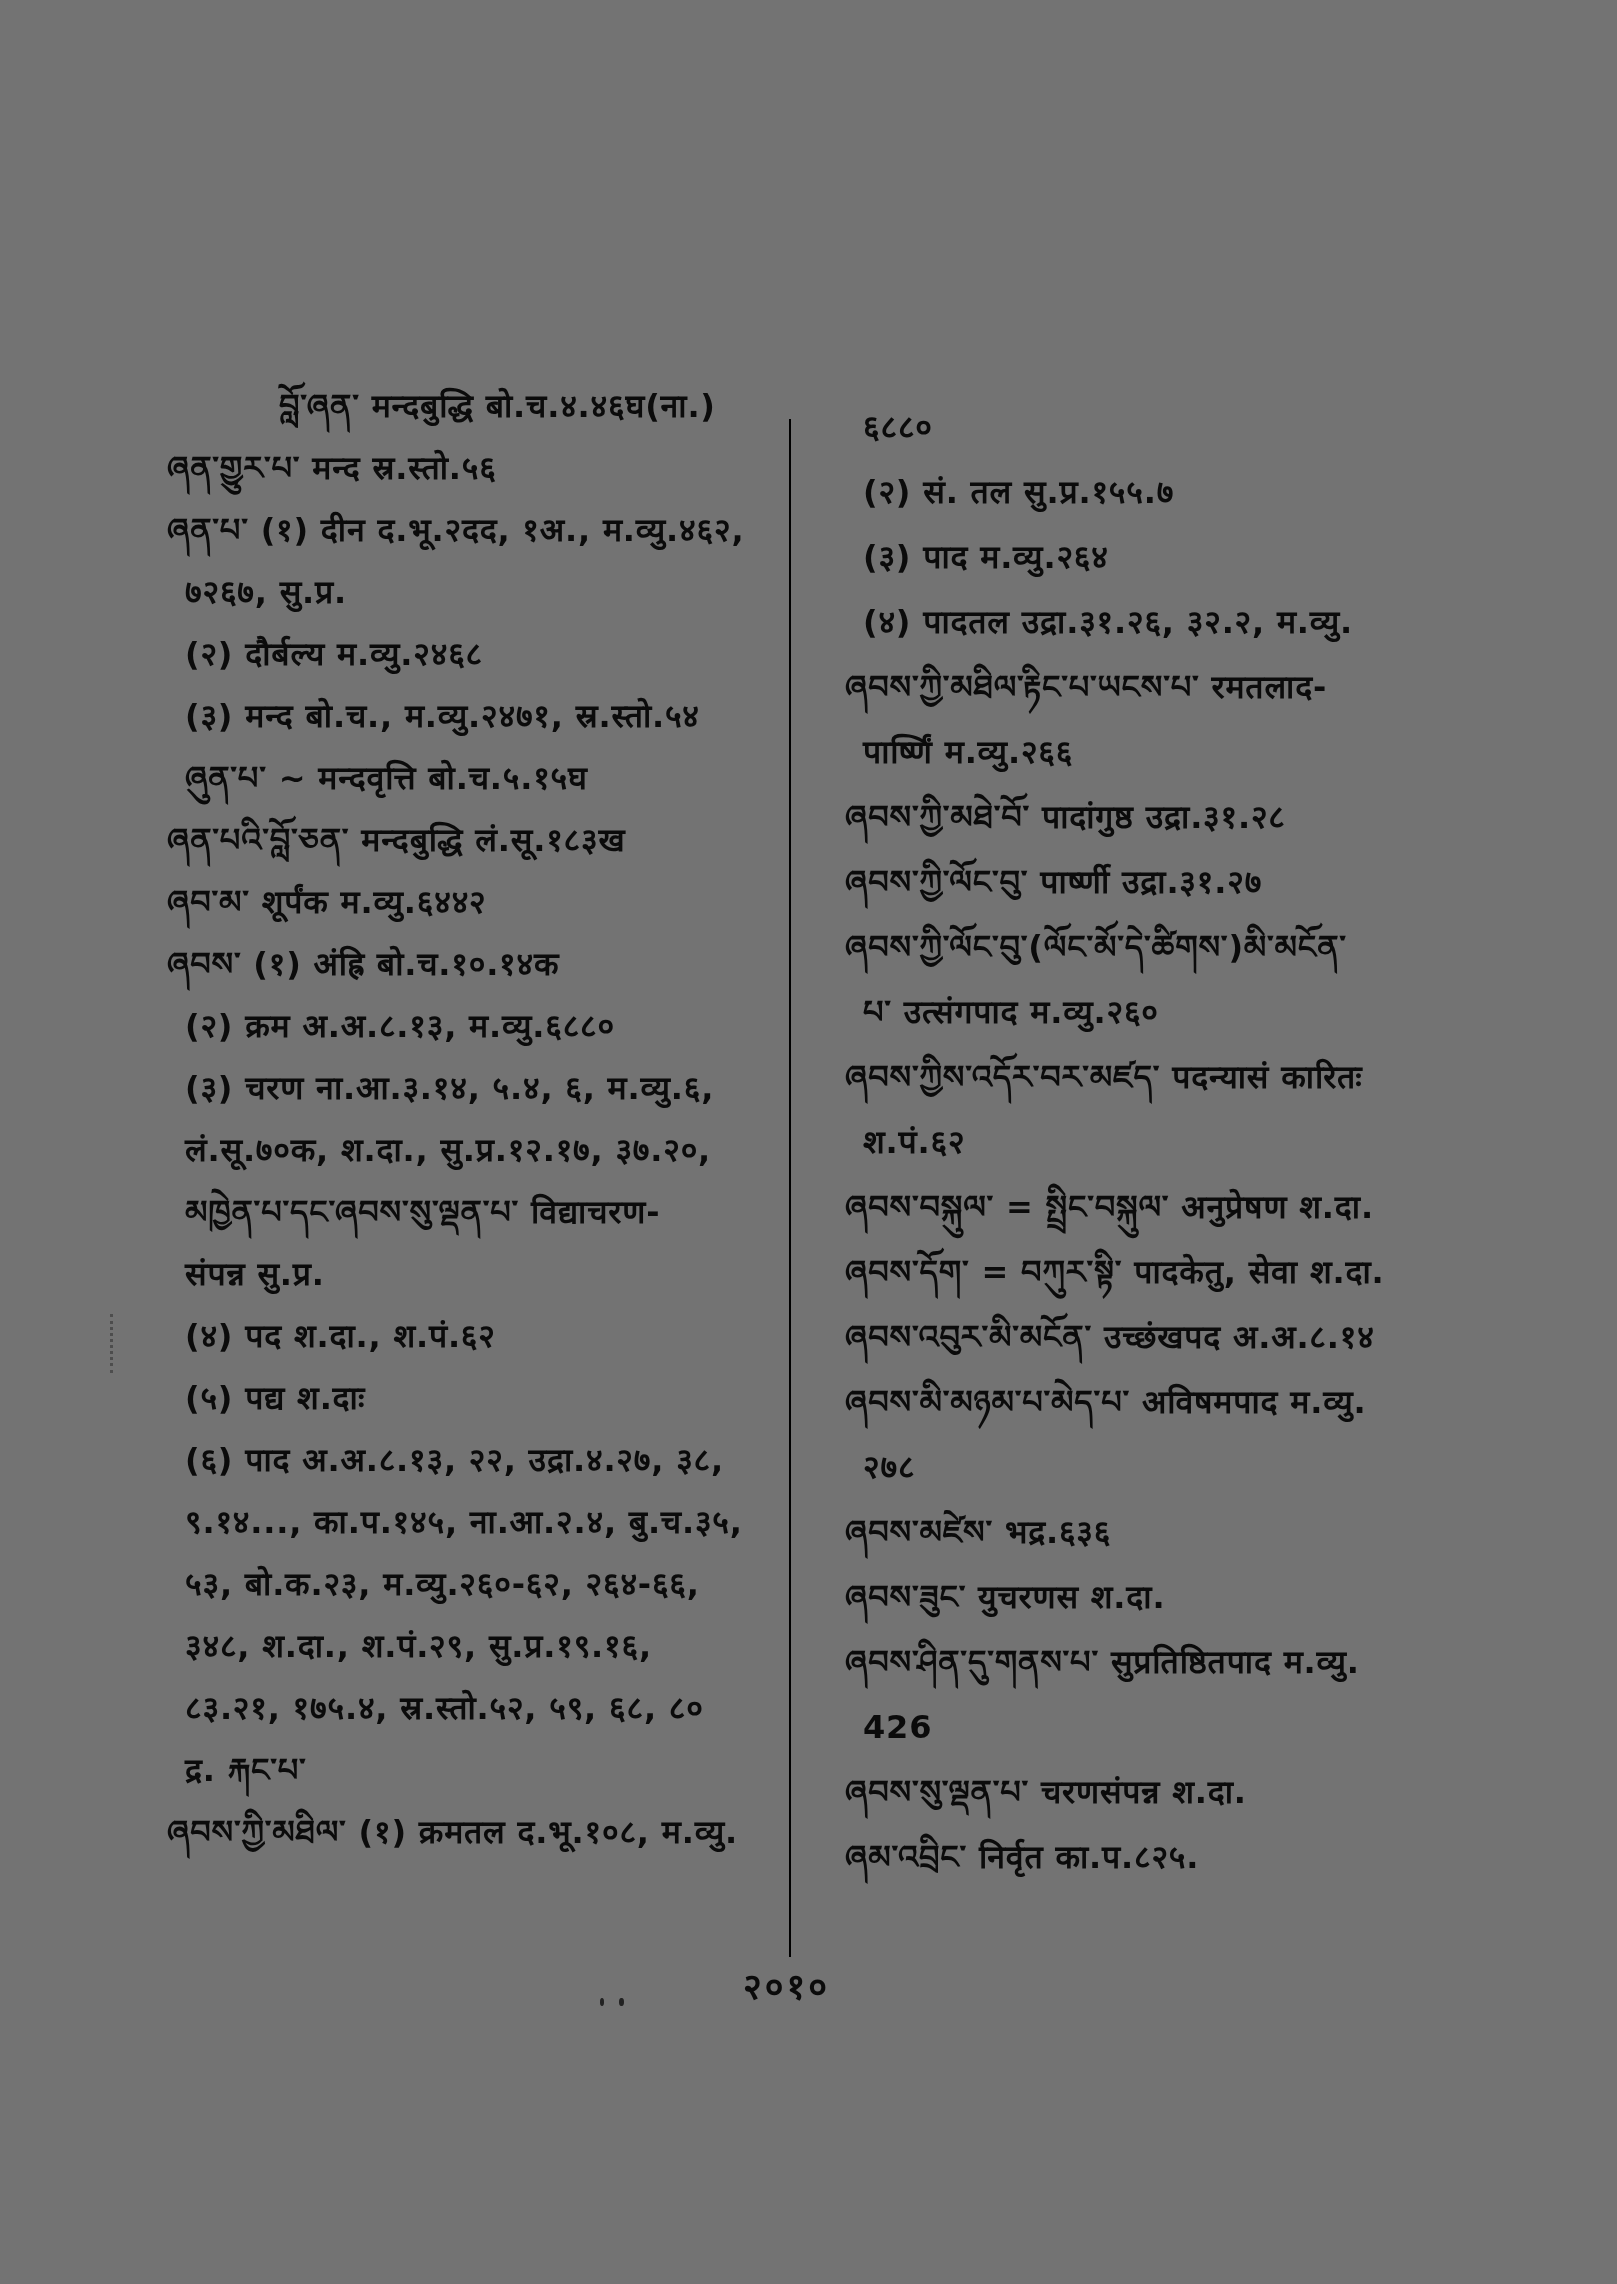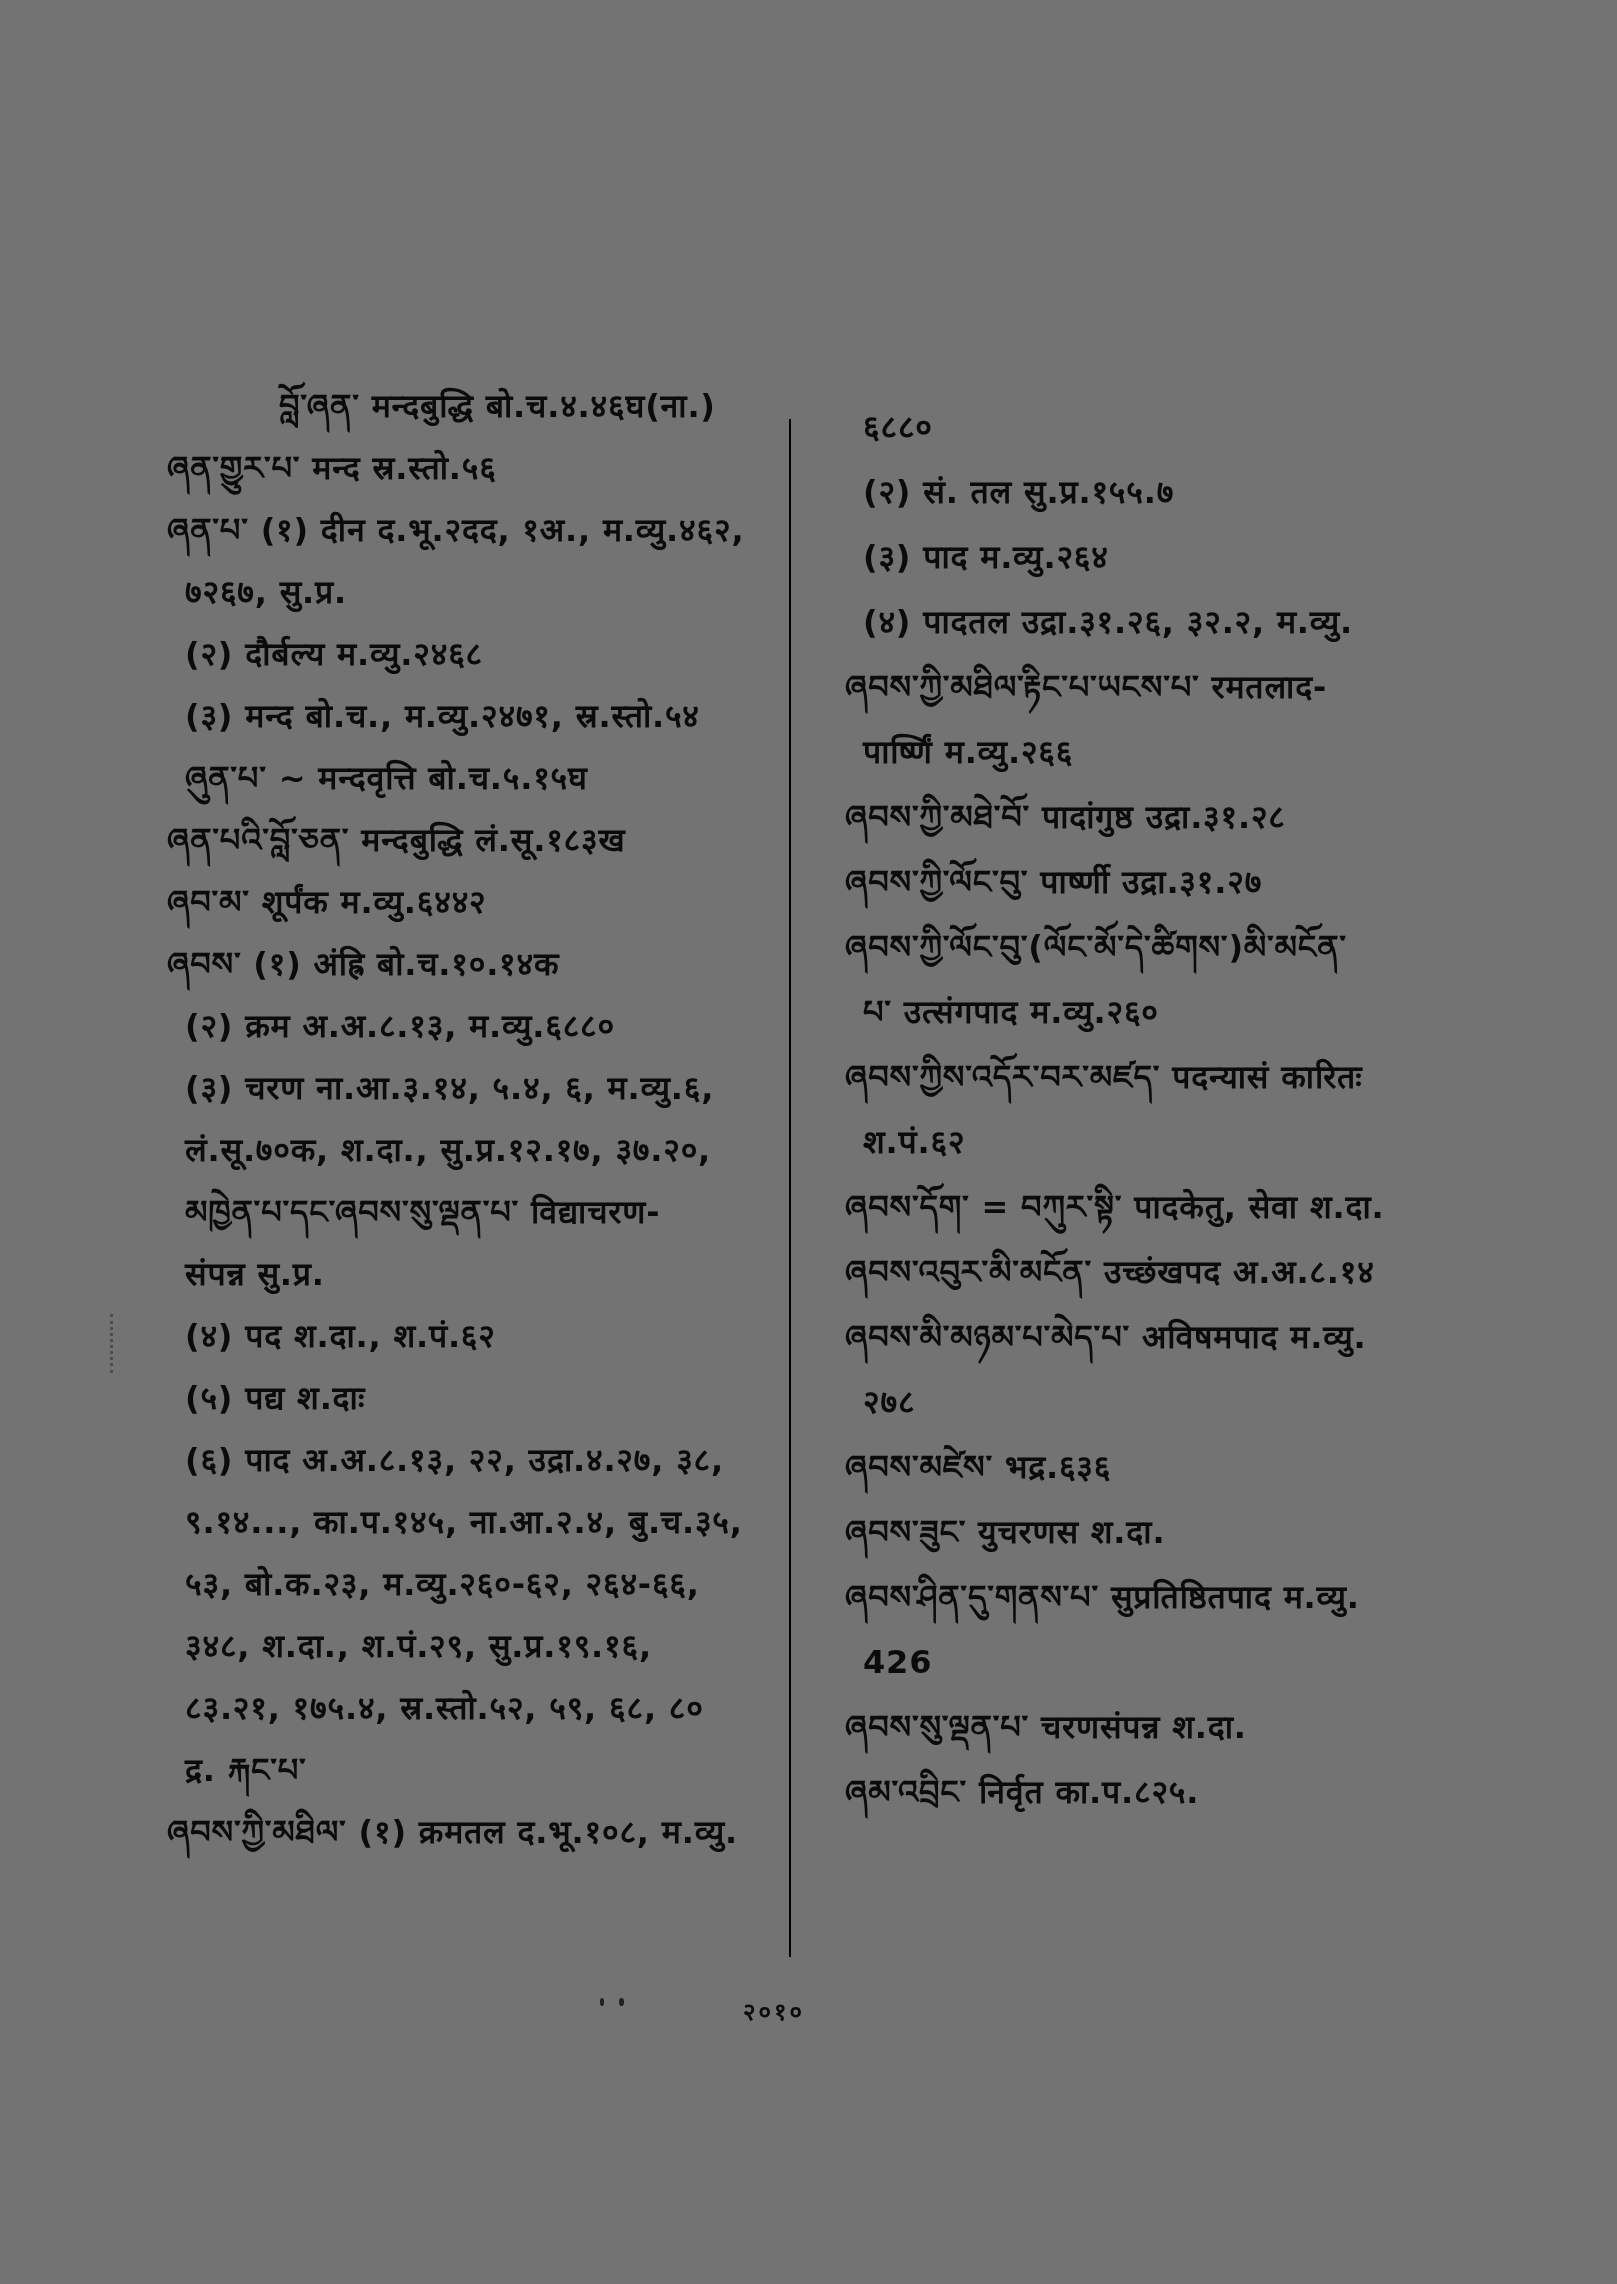--- a/index.html
+++ b/index.html
@@ -28,24 +28,23 @@
   .lvl2{margin-left:124px;}
   .divider{
     position:absolute;
     left:789px;top:419px;
     width:2.3px;height:1538px;
     background:#000;
   }
   .page-number{
     position:absolute;
     left:743px;top:1961px;
-    font-size:24px;font-weight:700;
+    font-size:36px;font-weight:700;
     color:#0b0b0b;
     letter-spacing:3px;
-    margin-top:33px;
   }
   .margin-dots{
     position:absolute;
     left:110px;top:1314px;
     height:59px;width:0;
     border-left:3px dotted #444;
     opacity:.8;
   }
   .speck{position:absolute;background:#222;border-radius:50%;}
   .speck.s1{left:600px;top:1998px;width:3.8px;height:7.5px;}
@@ -91,20 +90,21 @@
       <div class="line lvl1">(३) पाद म.व्यु.२६४</div>
       <div class="line lvl1">(४) पादतल उद्रा.३१.२६, ३२.२, म.व्यु.</div>
       <div class="line lvl0">ཞབས་ཀྱི་མཐིལ་རྟིང་པ་ཡངས་པ་ रमतलाद-</div>
       <div class="line lvl1">पार्ष्णिं म.व्यु.२६६</div>
       <div class="line lvl0">ཞབས་ཀྱི་མཐེ་བོ་ पादांगुष्ठ उद्रा.३१.२८</div>
       <div class="line lvl0">ཞབས་ཀྱི་ལོང་བུ་ पार्ष्णी उद्रा.३१.२७</div>
       <div class="line lvl0">ཞབས་ཀྱི་ལོང་བུ་(ལོང་མོ་དེ་ཚིགས་)མི་མངོན་</div>
       <div class="line lvl1">པ་ उत्संगपाद म.व्यु.२६०</div>
       <div class="line lvl0">ཞབས་ཀྱིས་འདོར་བར་མཛད་ पदन्यासं कारितः</div>
       <div class="line lvl1">श.पं.६२</div>
+      <div class="line lvl0">ཞབས་བསྐུལ་ = སྤྲིང་བསྐུལ་ अनुप्रेषण श.दा.</div>
       <div class="line lvl0">ཞབས་དོག་ = བཀུར་སྟི་ पादकेतु, सेवा श.दा.</div>
       <div class="line lvl0">ཞབས་འབུར་མི་མངོན་ उच्छंखपद अ.अ.८.१४</div>
       <div class="line lvl0">ཞབས་མི་མཉམ་པ་མེད་པ་ अविषमपाद म.व्यु.</div>
       <div class="line lvl1">२७८</div>
       <div class="line lvl0">ཞབས་མཛེས་ भद्र.६३६</div>
       <div class="line lvl0">ཞབས་ཟུང་ युचरणस श.दा.</div>
       <div class="line lvl0">ཞབས་ཤིན་དུ་གནས་པ་ सुप्रतिष्ठितपाद म.व्यु.</div>
       <div class="line lvl1">426</div>
       <div class="line lvl0">ཞབས་སུ་ལྡན་པ་ चरणसंपन्न श.दा.</div>
       <div class="line lvl0">ཞམ་འབྲིང་ निर्वृत का.प.८२५.</div>

